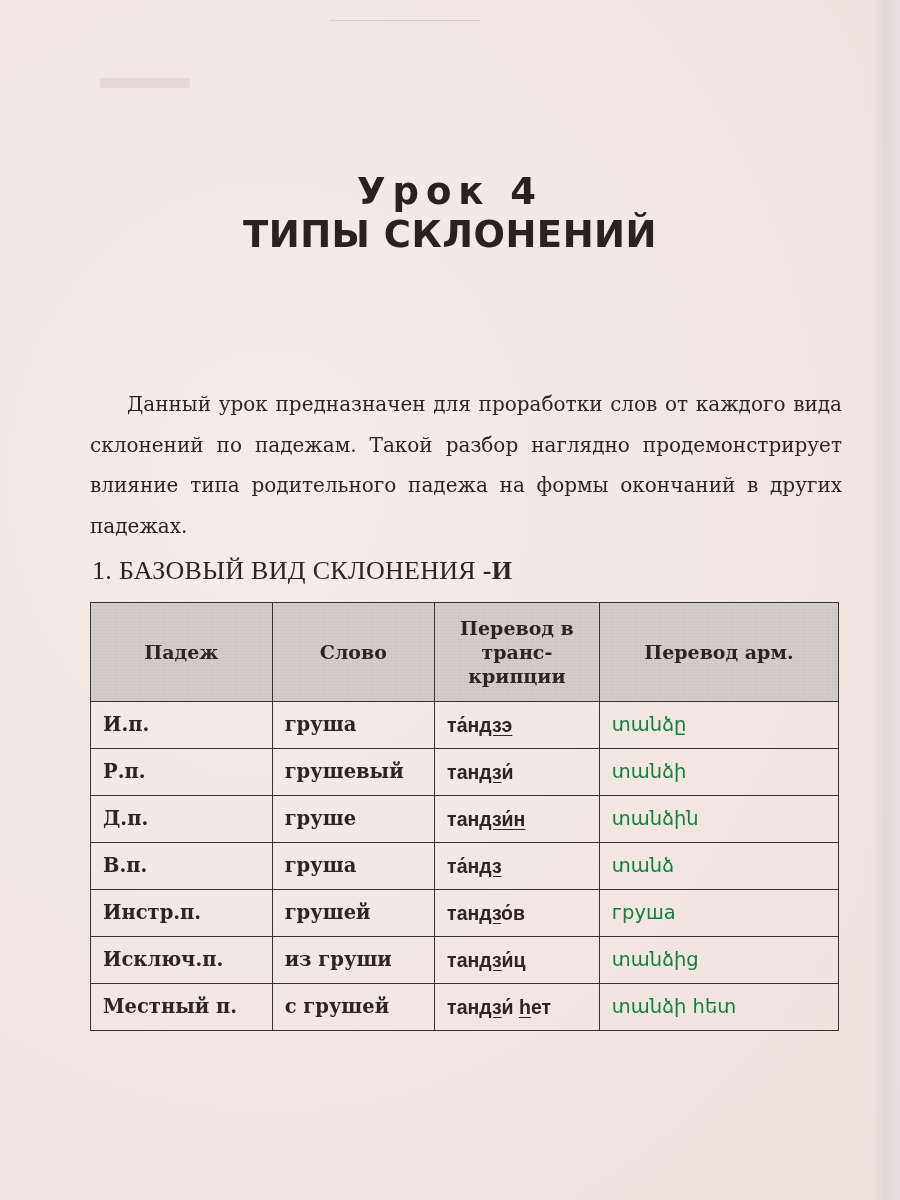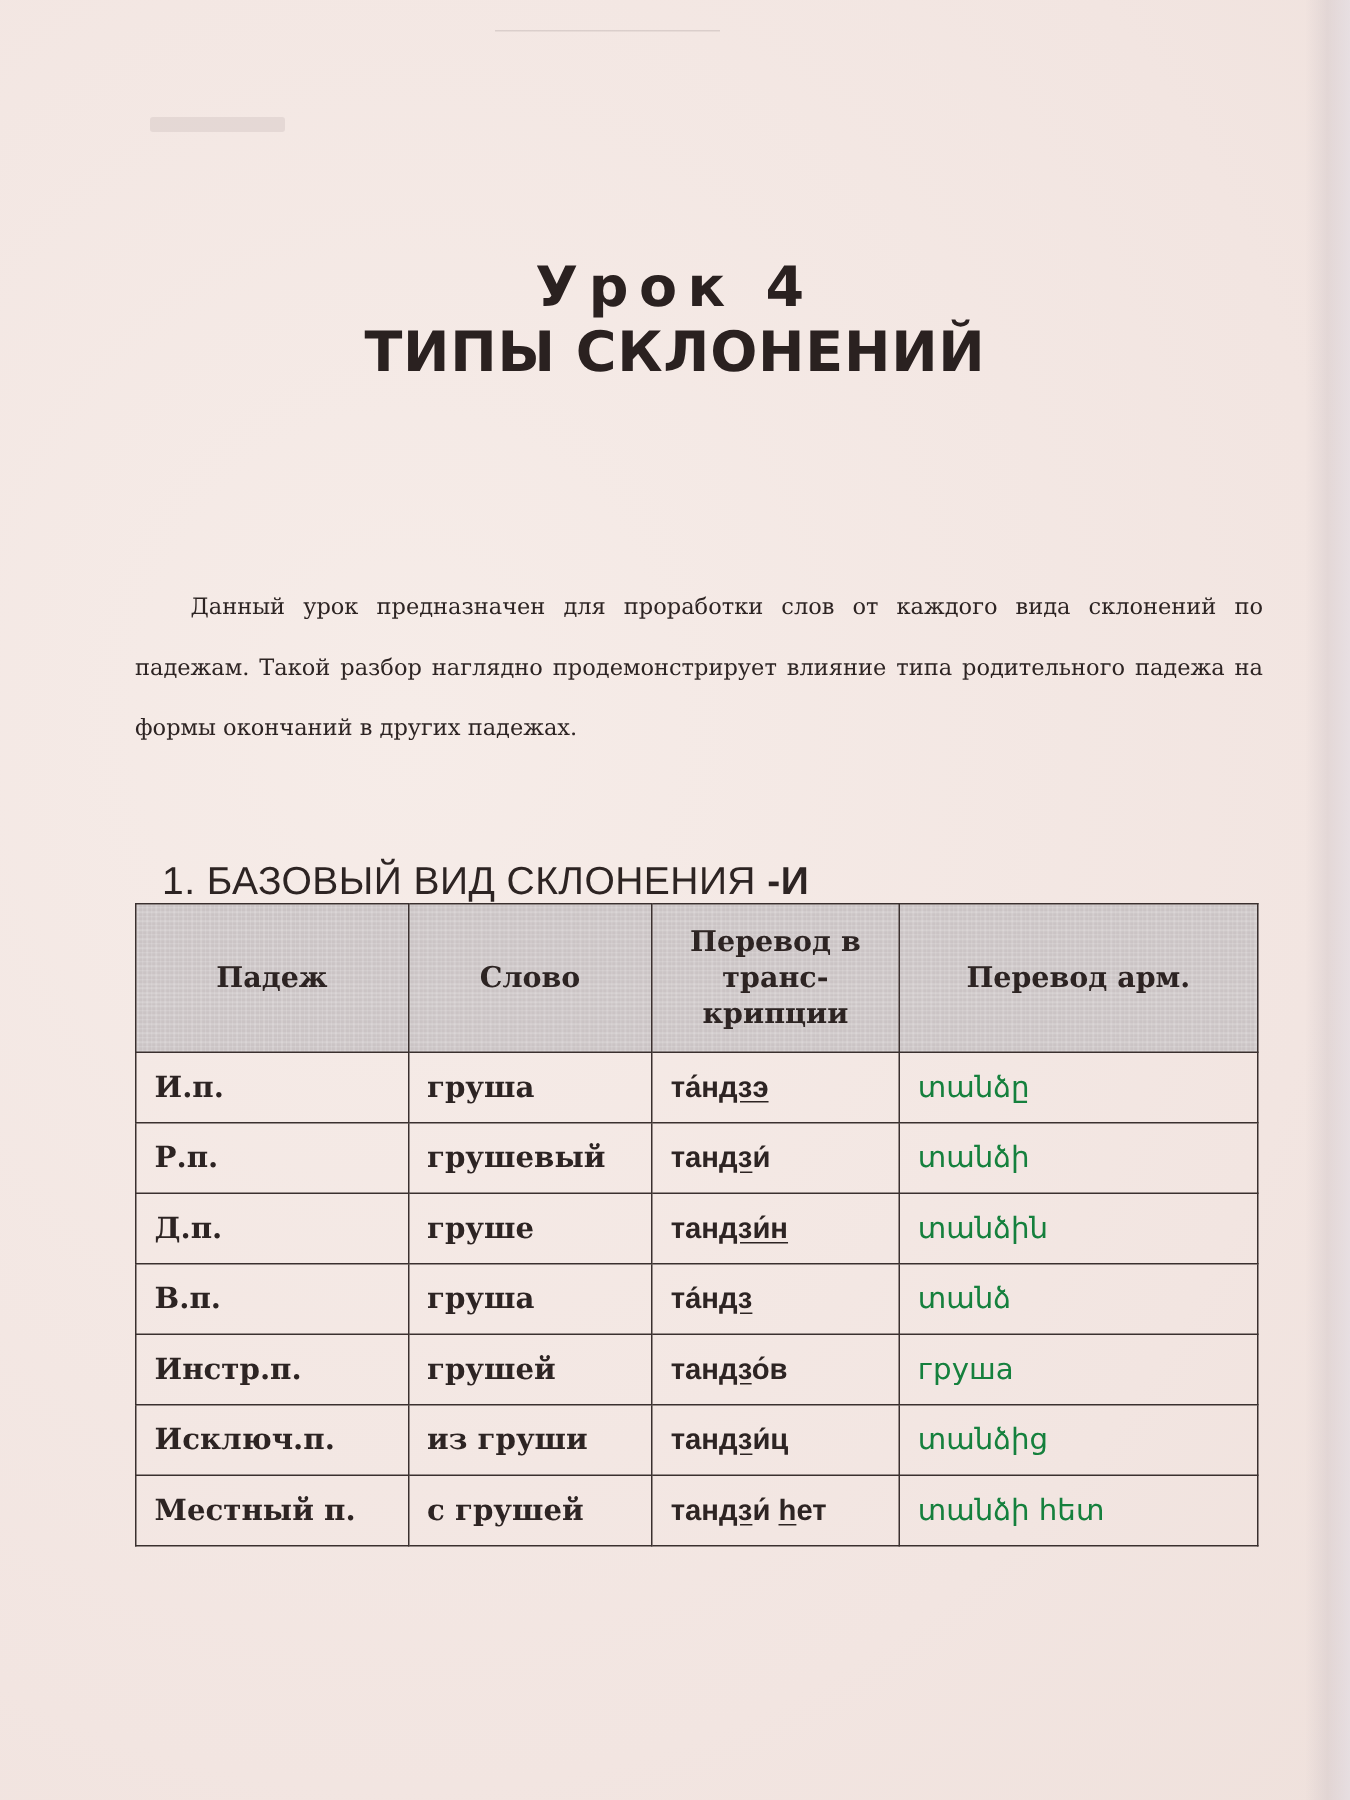--- a/index.html
+++ b/index.html
@@ -55,37 +55,37 @@
   }
   .lesson-title .line.spaced {
     letter-spacing: 7px;
   }
   .intro {
     position: absolute;
     left: 90px;
     top: 384px;
     width: 752px;
     font-family: "DejaVu Serif", serif;
-    font-size: 15px;
+    font-size: 20px;
     line-height: 40.5px;
     color: #2d2423;
     text-align: justify;
     text-indent: 37px;
     margin: 0;
   }
   .section-heading {
     position: absolute;
     left: 92px;
     top: 551px;
-    font-family: Liberation Sans, sans-serif;
+    font-family: Liberation Serif, serif;
     font-size: 26px;
     line-height: 40px;
     color: #2d2423;
     font-weight: normal;
-    margin: 16px;
+    margin: 0;
     letter-spacing: 0.3px;
   }
   .section-heading .suffix {
     font-weight: bold;
   }
   table.decl {
     position: absolute;
     left: 90px;
     top: 602px;
     width: 749px;

